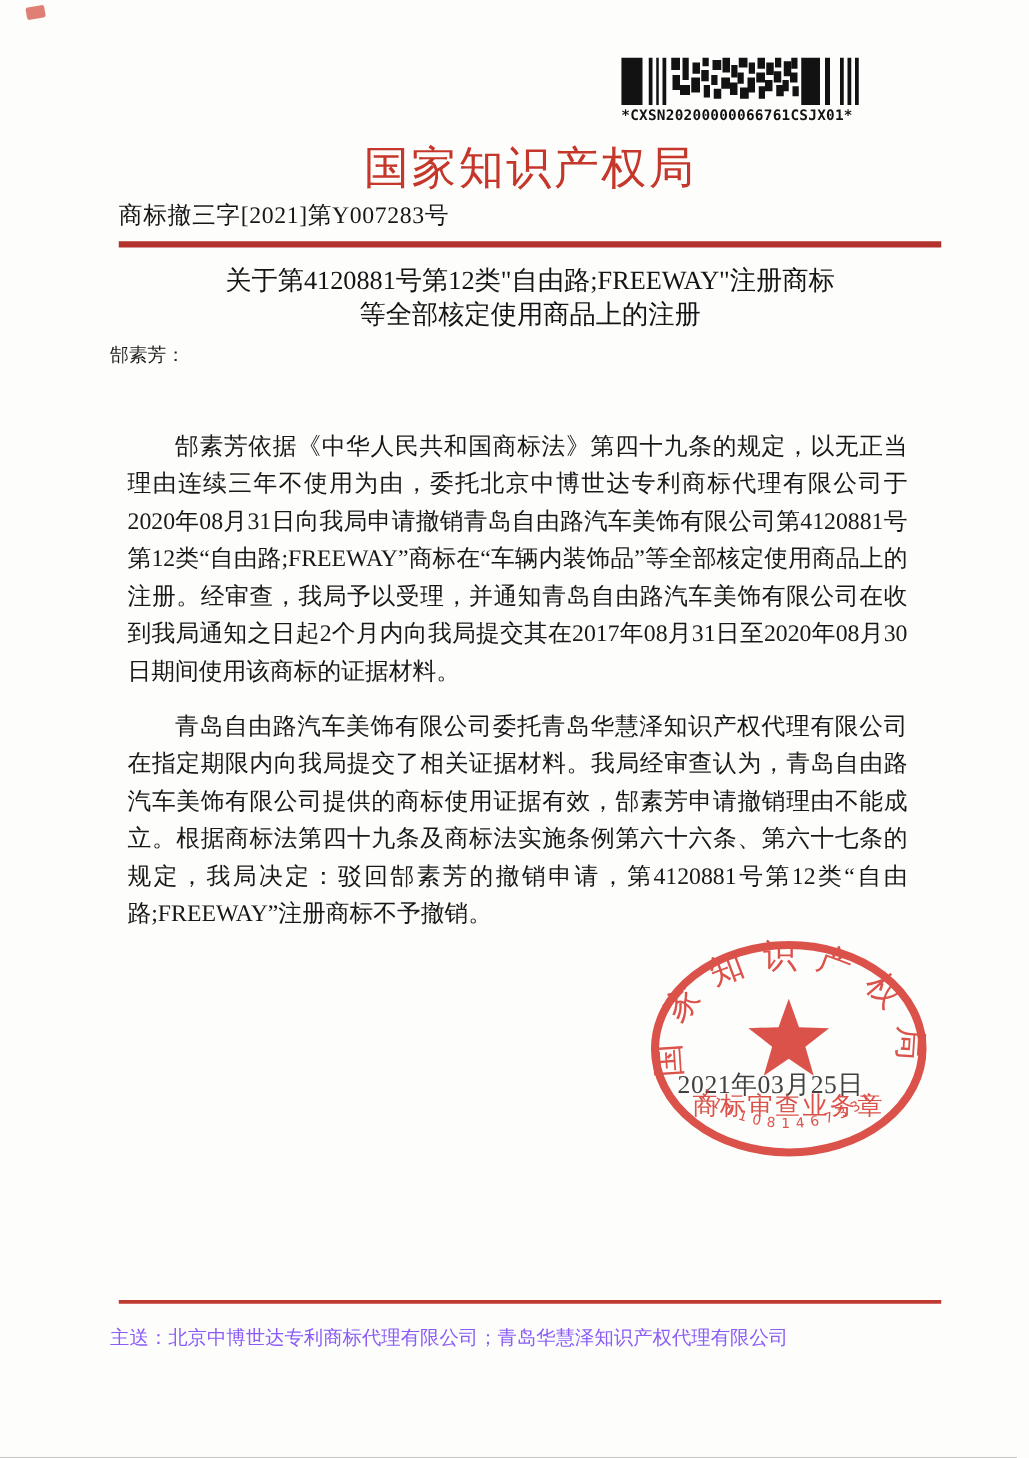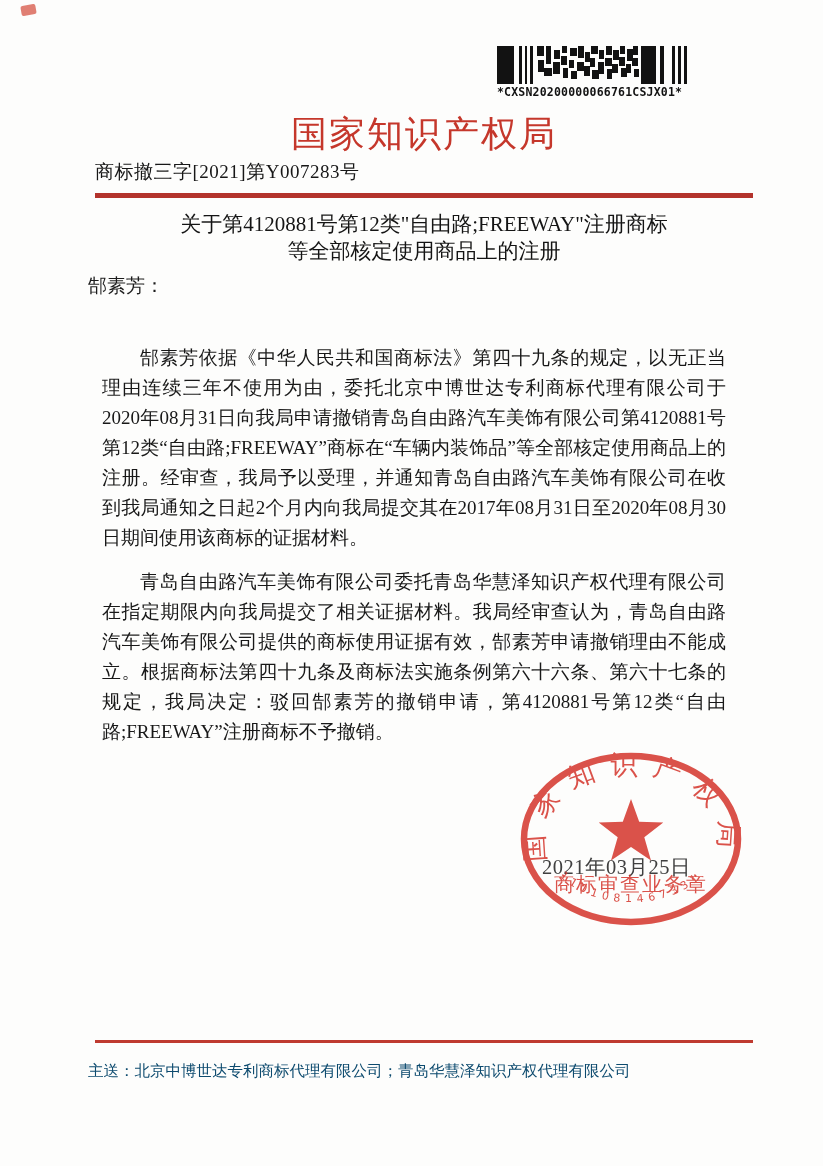--- a/index.html
+++ b/index.html
@@ -16,30 +16,30 @@
     font-size:11.5px;font-weight:bold;letter-spacing:.2px;color:#121212;}
   .agency-title{position:absolute;left:95px;width:658px;top:110px;text-align:center;
     font-size:36px;letter-spacing:2px;color:#c5372b;font-weight:400;}
   .doc-number{position:absolute;left:95px;width:658px;top:159px;text-align:left;
     font-size:19px;letter-spacing:.5px;color:#171717;}
   .rule{position:absolute;left:95px;width:658px;background:#b3332c;}
   .rule-top{top:193px;height:5px;}
   .rule-bottom{top:1040px;height:3px;background:#bf3a30;}
   .decision-title{position:absolute;left:95px;width:658px;top:211px;text-align:center;
     font-size:21px;line-height:27px;color:#141414;}
-  .addressees{position:absolute;left:88px;top:270px;font-size:19px;line-height:31px;}
+  .addressees{position:absolute;left:88px;top:270px;font-size:15px;line-height:31px;}
   .body-text{position:absolute;left:88px;top:329px;width:652px;
     font-size:19px;line-height:30px;text-align:justify;color:#181818;}
   .body-text p{margin:14px;text-indent:2em;}
   .date-line{position:absolute;left:542px;top:853px;font-size:20.5px;
     letter-spacing:.5px;color:#404040;z-index:1;}
   .seal{position:absolute;left:517px;top:751px;width:228px;height:176px;
     opacity:.85;z-index:2;}
   .footer{position:absolute;left:88px;top:1060px;width:660px;
-    font-size:15.5px;line-height:21px;color:#0c4a6e;}
+    font-size:15.5px;line-height:21px;color:#8b5cf6;}
   .footer div{white-space:nowrap;}
 </style>
 </head>
 <body>
 
 <div class="page">
 
   <div class="corner-mark"></div>
 
   <div class="barcode-wrap">

